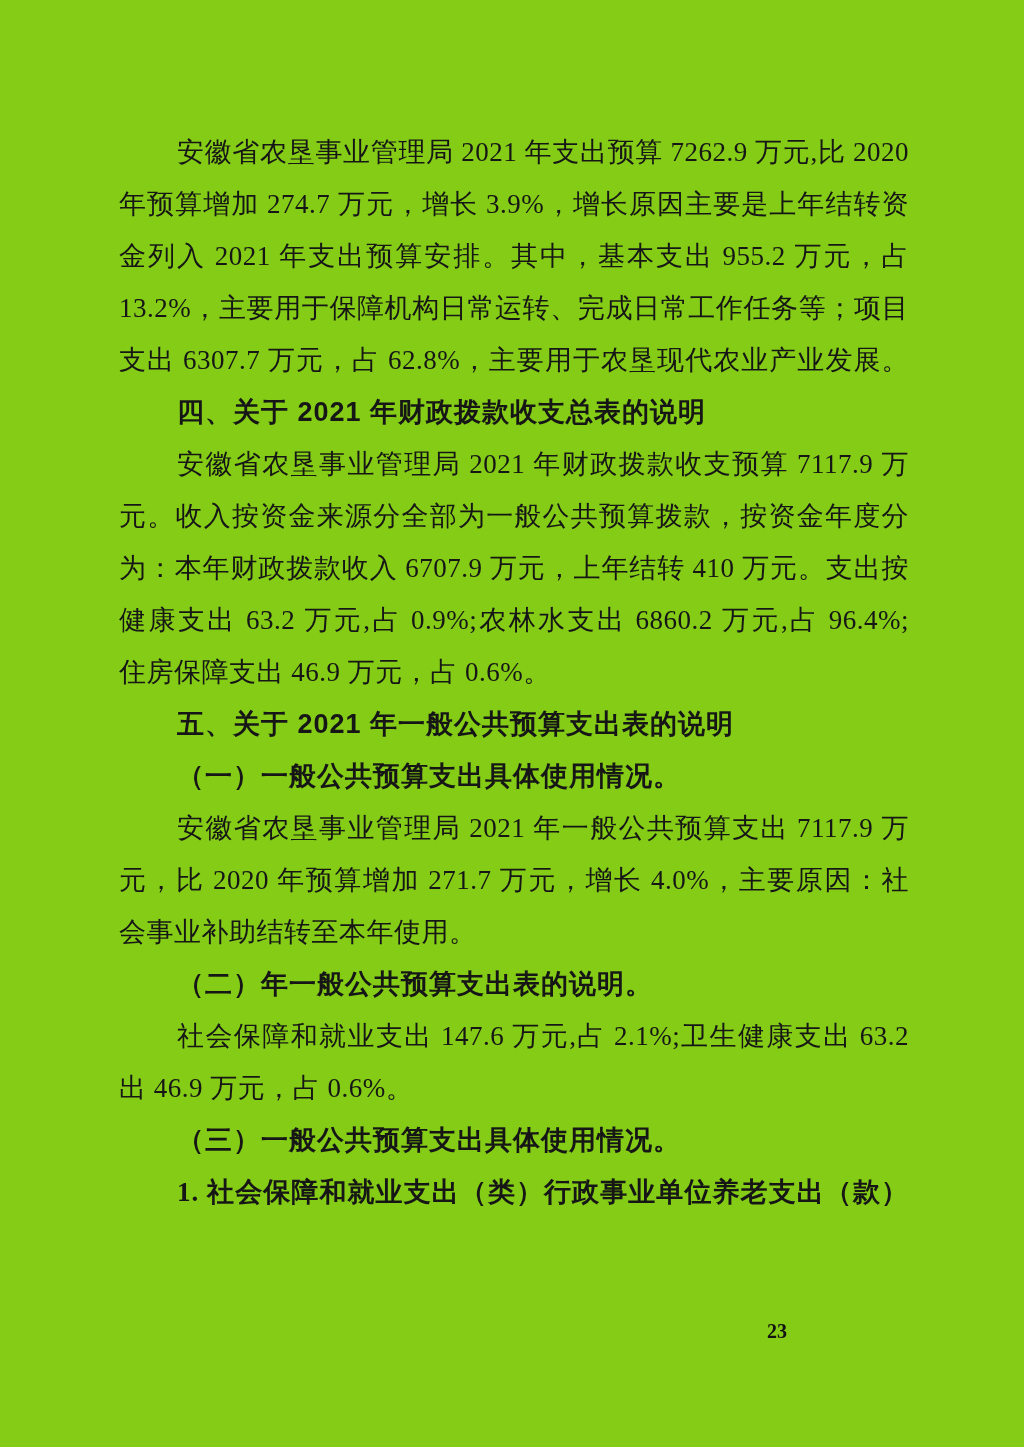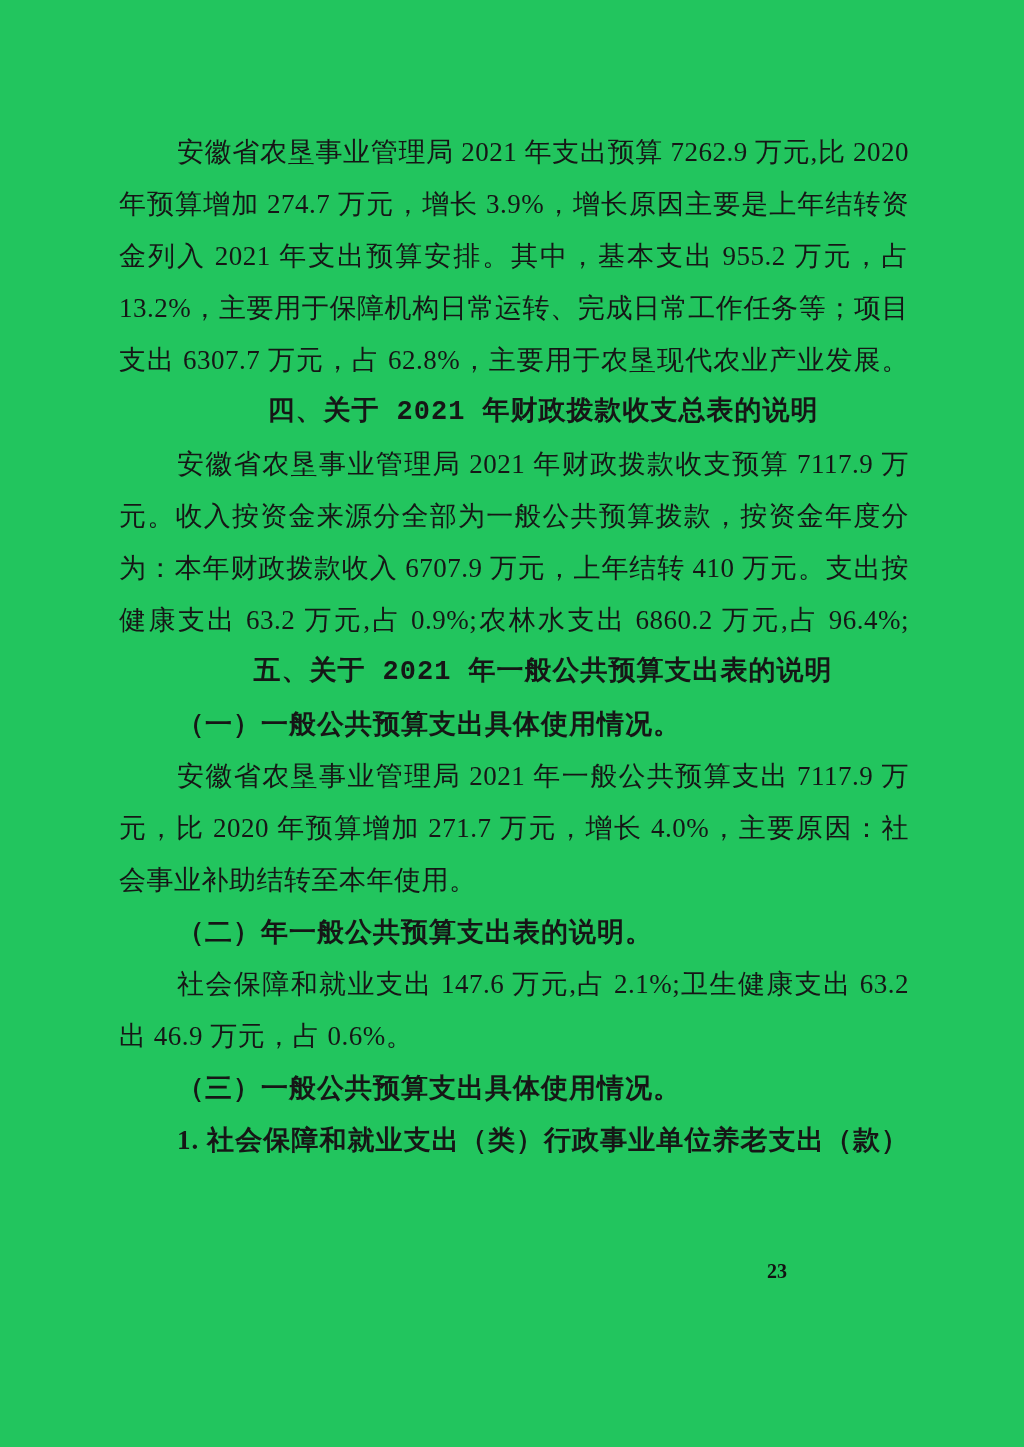--- a/index.html
+++ b/index.html
@@ -1,20 +1,20 @@
 <!DOCTYPE html>
 <html><head>
 <meta charset="utf-8">
 <style>
   html, body { margin: 0; padding: 0; }
   .page {
     position: relative;
     width: 1024px;
     height: 1447px;
-    background: #22c55e;
+    background: #84cc16;
     color: #161616;
     font-family: "Liberation Serif", "DejaVu Serif", serif;
     overflow: hidden;
   }
   .doc {
     position: absolute;
     left: 119px;
     top: 126px;
     width: 790px;
   }
@@ -25,34 +25,33 @@
     overflow: hidden;
     letter-spacing: 0.5px;
   }
   .line.indent { text-indent: 58px; }
   .line.fill {
     text-align: justify;
     text-align-last: justify;
   }
   
   .h1 .line {
-    font-family: Liberation Mono, monospace;
+    font-family: Liberation Sans, sans-serif;
     font-weight: bold;
     letter-spacing: 1px;
-    text-align: center;
   }
   
   .h2 .line, .li .line {
     font-weight: bold;
     letter-spacing: 1px;
   }
   .pageno {
     position: absolute;
     left: 752px;
-    top: 1260px;
+    top: 1320px;
     width: 50px;
     text-align: center;
     font-size: 20px;
     font-weight: bold;
     color: #121212;
   }
 </style>
 </head>
 <body>
 
@@ -66,20 +65,21 @@
         <div class="line fill">支出 6307.7 万元，占 62.8%，主要用于农垦现代农业产业发展。</div>
       </div>
       <div class="block h1">
         <div class="line indent">四、关于 2021 年财政拨款收支总表的说明</div>
       </div>
       <div class="block para">
         <div class="line indent fill">安徽省农垦事业管理局 2021 年财政拨款收支预算 7117.9 万</div>
         <div class="line fill">元。收入按资金来源分全部为一般公共预算拨款，按资金年度分</div>
         <div class="line fill">为：本年财政拨款收入 6707.9 万元，上年结转 410 万元。支出按</div>
         <div class="line fill">健康支出 63.2 万元,占 0.9%;农林水支出 6860.2 万元,占 96.4%;</div>
+        <div class="line">住房保障支出 46.9 万元，占 0.6%。</div>
       </div>
       <div class="block h1">
         <div class="line indent">五、关于 2021 年一般公共预算支出表的说明</div>
       </div>
       <div class="block h2">
         <div class="line indent">（一）一般公共预算支出具体使用情况。</div>
       </div>
       <div class="block para">
         <div class="line indent fill">安徽省农垦事业管理局 2021 年一般公共预算支出 7117.9 万</div>
         <div class="line fill">元，比 2020 年预算增加 271.7 万元，增长 4.0%，主要原因：社</div>

